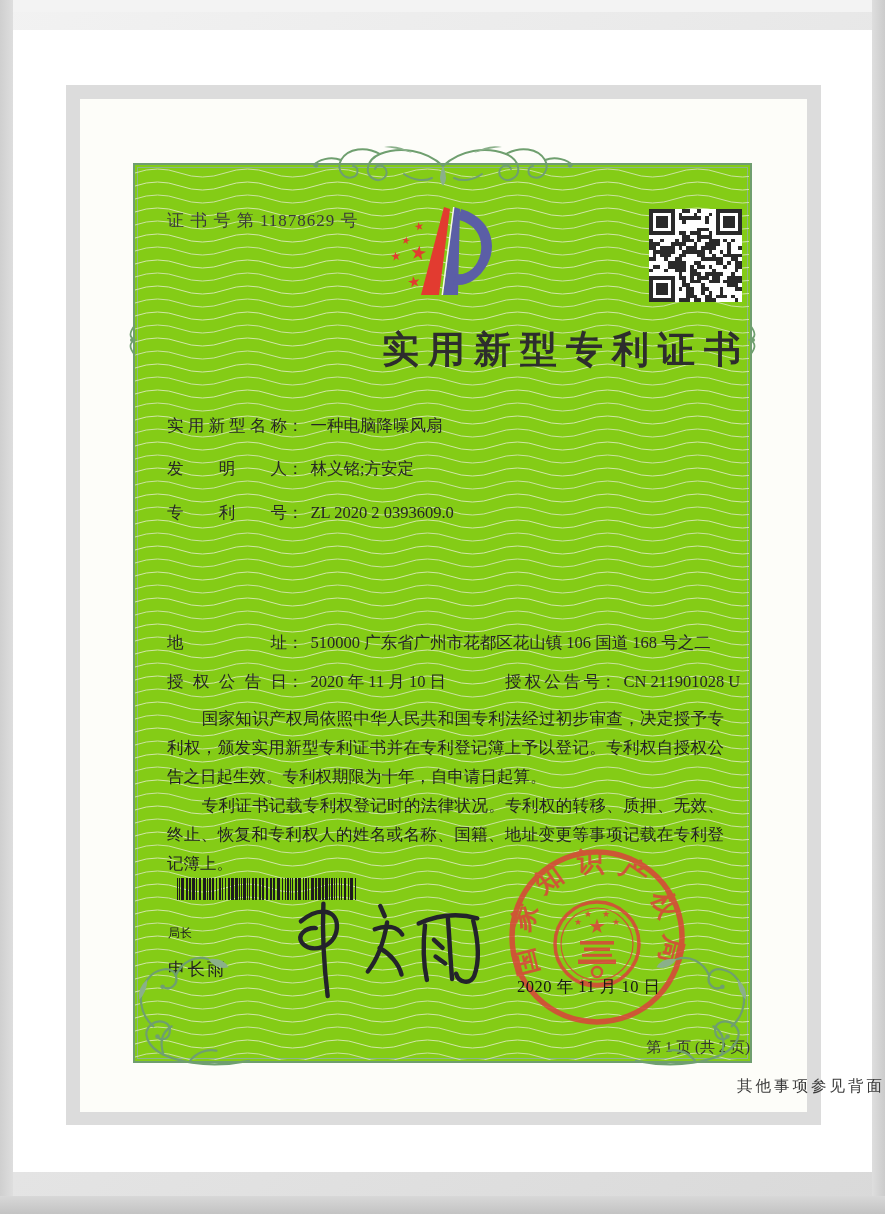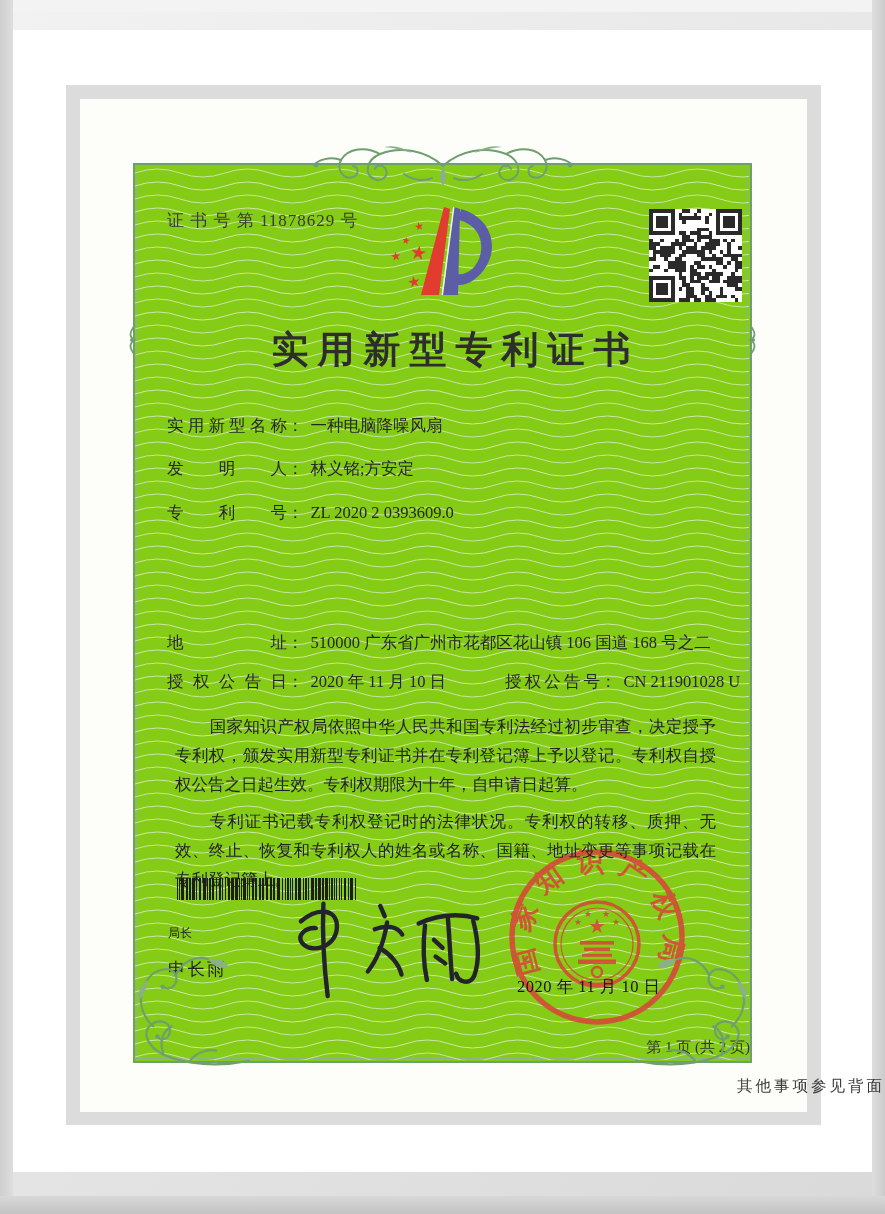--- a/index.html
+++ b/index.html
@@ -24,30 +24,30 @@
   .orn.top-center{left:50%;top:-25px;transform:translateX(-50%);}
   .orn.bl{left:-6px;bottom:-8px;}
   .orn.br{right:-6px;bottom:-8px;transform:scaleX(-1);}
   .orn.side-l{left:-8px;top:160px;}
   .orn.side-r{right:-8px;top:160px;transform:scaleX(-1);}
   
   .abs{position:absolute;z-index:2;white-space:nowrap;}
   .cert-no{left:32px;top:44px;font-size:17px;letter-spacing:1px;color:#3a3a3a;}
   .logo{left:242px;top:30px;width:116px;height:114px;}
   .qr{left:514px;top:44px;width:93px;height:93px;}
-  .title{left:0;right:0;top:160px;text-align:center;font-size:37px;font-weight:600;
+  .title{left:0;right:0;top:160px;text-align:right;font-size:37px;font-weight:600;
          letter-spacing:9px;padding-left:26px;color:#2d2d2d;}
   .frow{left:32px;width:560px;font-size:16.5px;color:#262626;}
   .flabel{display:inline-block;width:120px;text-align:justify;text-align-last:justify;}
   .fcolon{margin-right:7px;}
   .grant-right{position:absolute;left:338px;top:0;}
   .flabel2{display:inline-block;width:95px;text-align:justify;text-align-last:justify;}
   .paras{left:32px;top:539px;width:557px;white-space:normal;font-size:16.5px;
          line-height:29px;text-align:justify;color:#222;}
-  .paras p{margin:8px;text-indent:2.1em;}
+  .paras p{margin:0;text-indent:2.1em;}
   .barcode{left:42px;top:713px;width:182px;height:22px;}
   .officer-title{left:33px;top:760px;font-size:12px;color:#222;}
   .officer-name{left:33px;top:792px;font-size:17.5px;letter-spacing:2px;color:#222;}
   .signature{left:150px;top:728px;width:210px;height:105px;transform:rotate(-2deg);}
   .seal{position:absolute;left:366px;top:676px;width:192px;height:192px;z-index:1;opacity:.88;}
   .seal-date{left:382px;top:811px;font-size:16.5px;color:#161616;letter-spacing:.5px;}
   .page-num{left:0;right:0;top:873px;text-align:right;font-size:15px;color:#333;}
   .back-note{position:absolute;left:0;right:0;top:1076px;text-align:right;z-index:2;
              font-size:15.5px;color:#3a3a3a;letter-spacing:3px;
              font-family:"Liberation Serif","DejaVu Serif",serif;}

